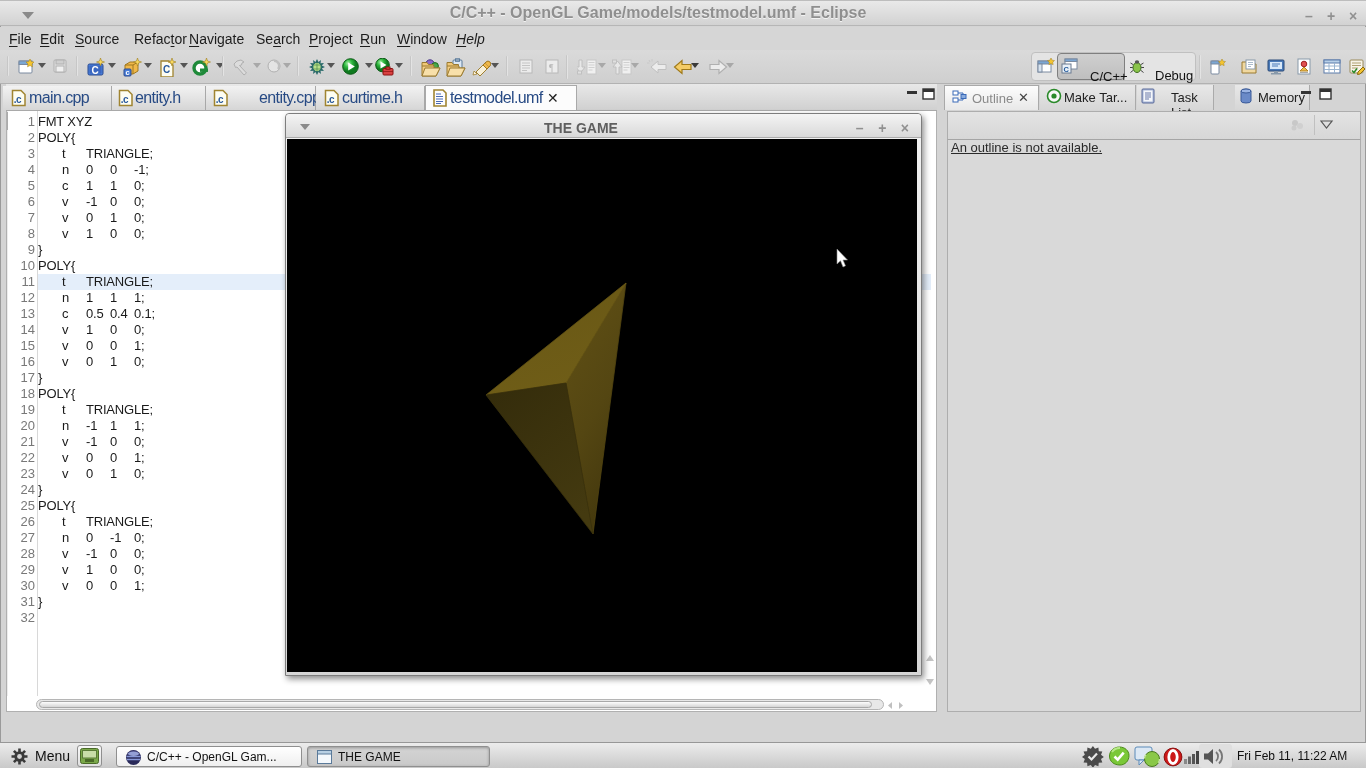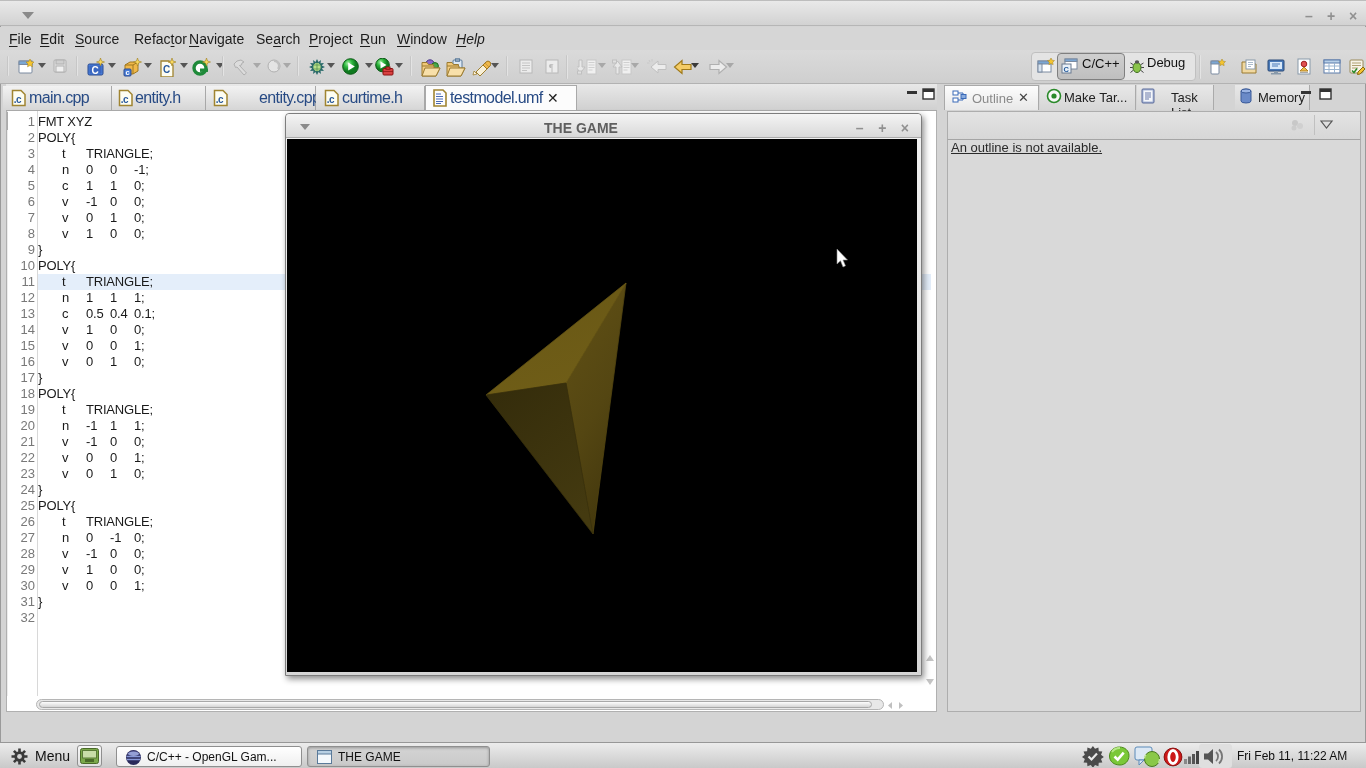--- a/index.html
+++ b/index.html
@@ -29,21 +29,21 @@
 .ticon { position:absolute; top:58px; }
 .tarr { position:absolute; top:63px; width:0; height:0;
   border-left:4px solid transparent; border-right:4px solid transparent; border-top:5px solid #555; }
 .tarr.g { border-top-color:#a8a8a8; }
 
 
 #persp { position:absolute; left:1031px; top:52px; width:165px; height:29px;
   background:#e4e4e4; border:1px solid #c0c0c0; border-radius:4px; }
 #cbtn { position:absolute; left:1057px; top:53px; width:68px; height:27px;
   background:linear-gradient(#cfcfcf,#bfbfbf); border:1px solid #7f7f7f; border-radius:4px; }
-#cbtn .lbl, #dbtn .lbl { position:absolute; font-size:13px; color:#111; top:2px; }
+#cbtn .lbl, #dbtn .lbl { position:absolute; font-size:13px; color:#111; top:15px;margin-left:8px; }
 
 
 #edframe { left:6px; top:84px; width:931px; height:628px; }
 #tabrow { position:absolute; left:0px; top:0px; width:931px; height:27px;
   background:linear-gradient(#e8e8e8,#d0d0d0); border-bottom:1px solid #a9a9a9; }
 .tab { position:absolute; top:2px; height:24px; border-right:1px solid #a8a8a8;
   background:linear-gradient(#f2f2f2,#d6d6d6); font-size:16px; letter-spacing:-0.6px; color:#274a84; }
 .tab .tx { position:absolute; top:3px; }
 .tic { position:absolute; top:3px; }
 .tab.active { background:#fcfcfc; border:1px solid #a9a9a9; border-bottom:none; height:25px; top:1px; z-index:3; }
@@ -93,20 +93,21 @@
 #clock { position:absolute; left:1237px; top:6px; font-size:12px; color:#111; }
 </style>
 </head>
 <body>
 
 <div class="abs" style="left:0;top:0;width:1px;height:742px;background:#9a9a9a;"></div>
 <div class="abs" style="left:1365px;top:0;width:1px;height:742px;background:#9a9a9a;"></div>
 
 <div class="abs" id="titlebar">
   <div class="tri"></div>
+  <div id="wtitle">C/C++ - OpenGL Game/models/testmodel.umf - Eclipse</div>
   <div class="wbtns" style="right:2px;"><span>–</span><span>+</span><span>×</span></div>
 </div>
 
 <div class="abs" id="menubar">
   <span class="mi" style="left:9px;"><u>F</u>ile</span>
   <span class="mi" style="left:40px;"><u>E</u>dit</span>
   <span class="mi" style="left:75px;"><u>S</u>ource</span>
   <span class="mi" style="left:134px;">Refac<u>t</u>or</span>
   <span class="mi" style="left:189px;"><u>N</u>avigate</span>
   <span class="mi" style="left:256px;">Se<u>a</u>rch</span>

